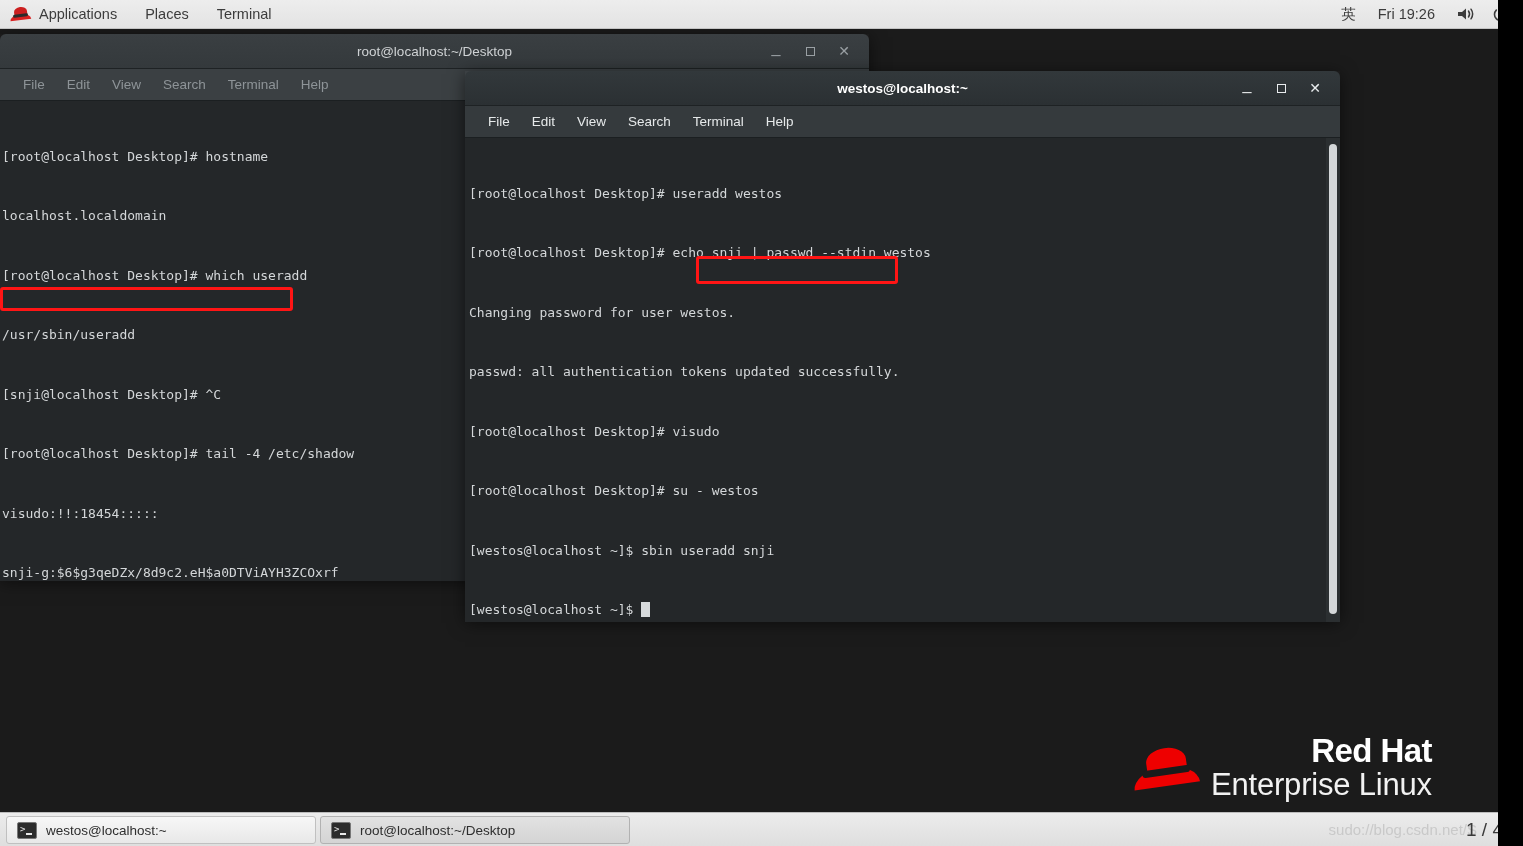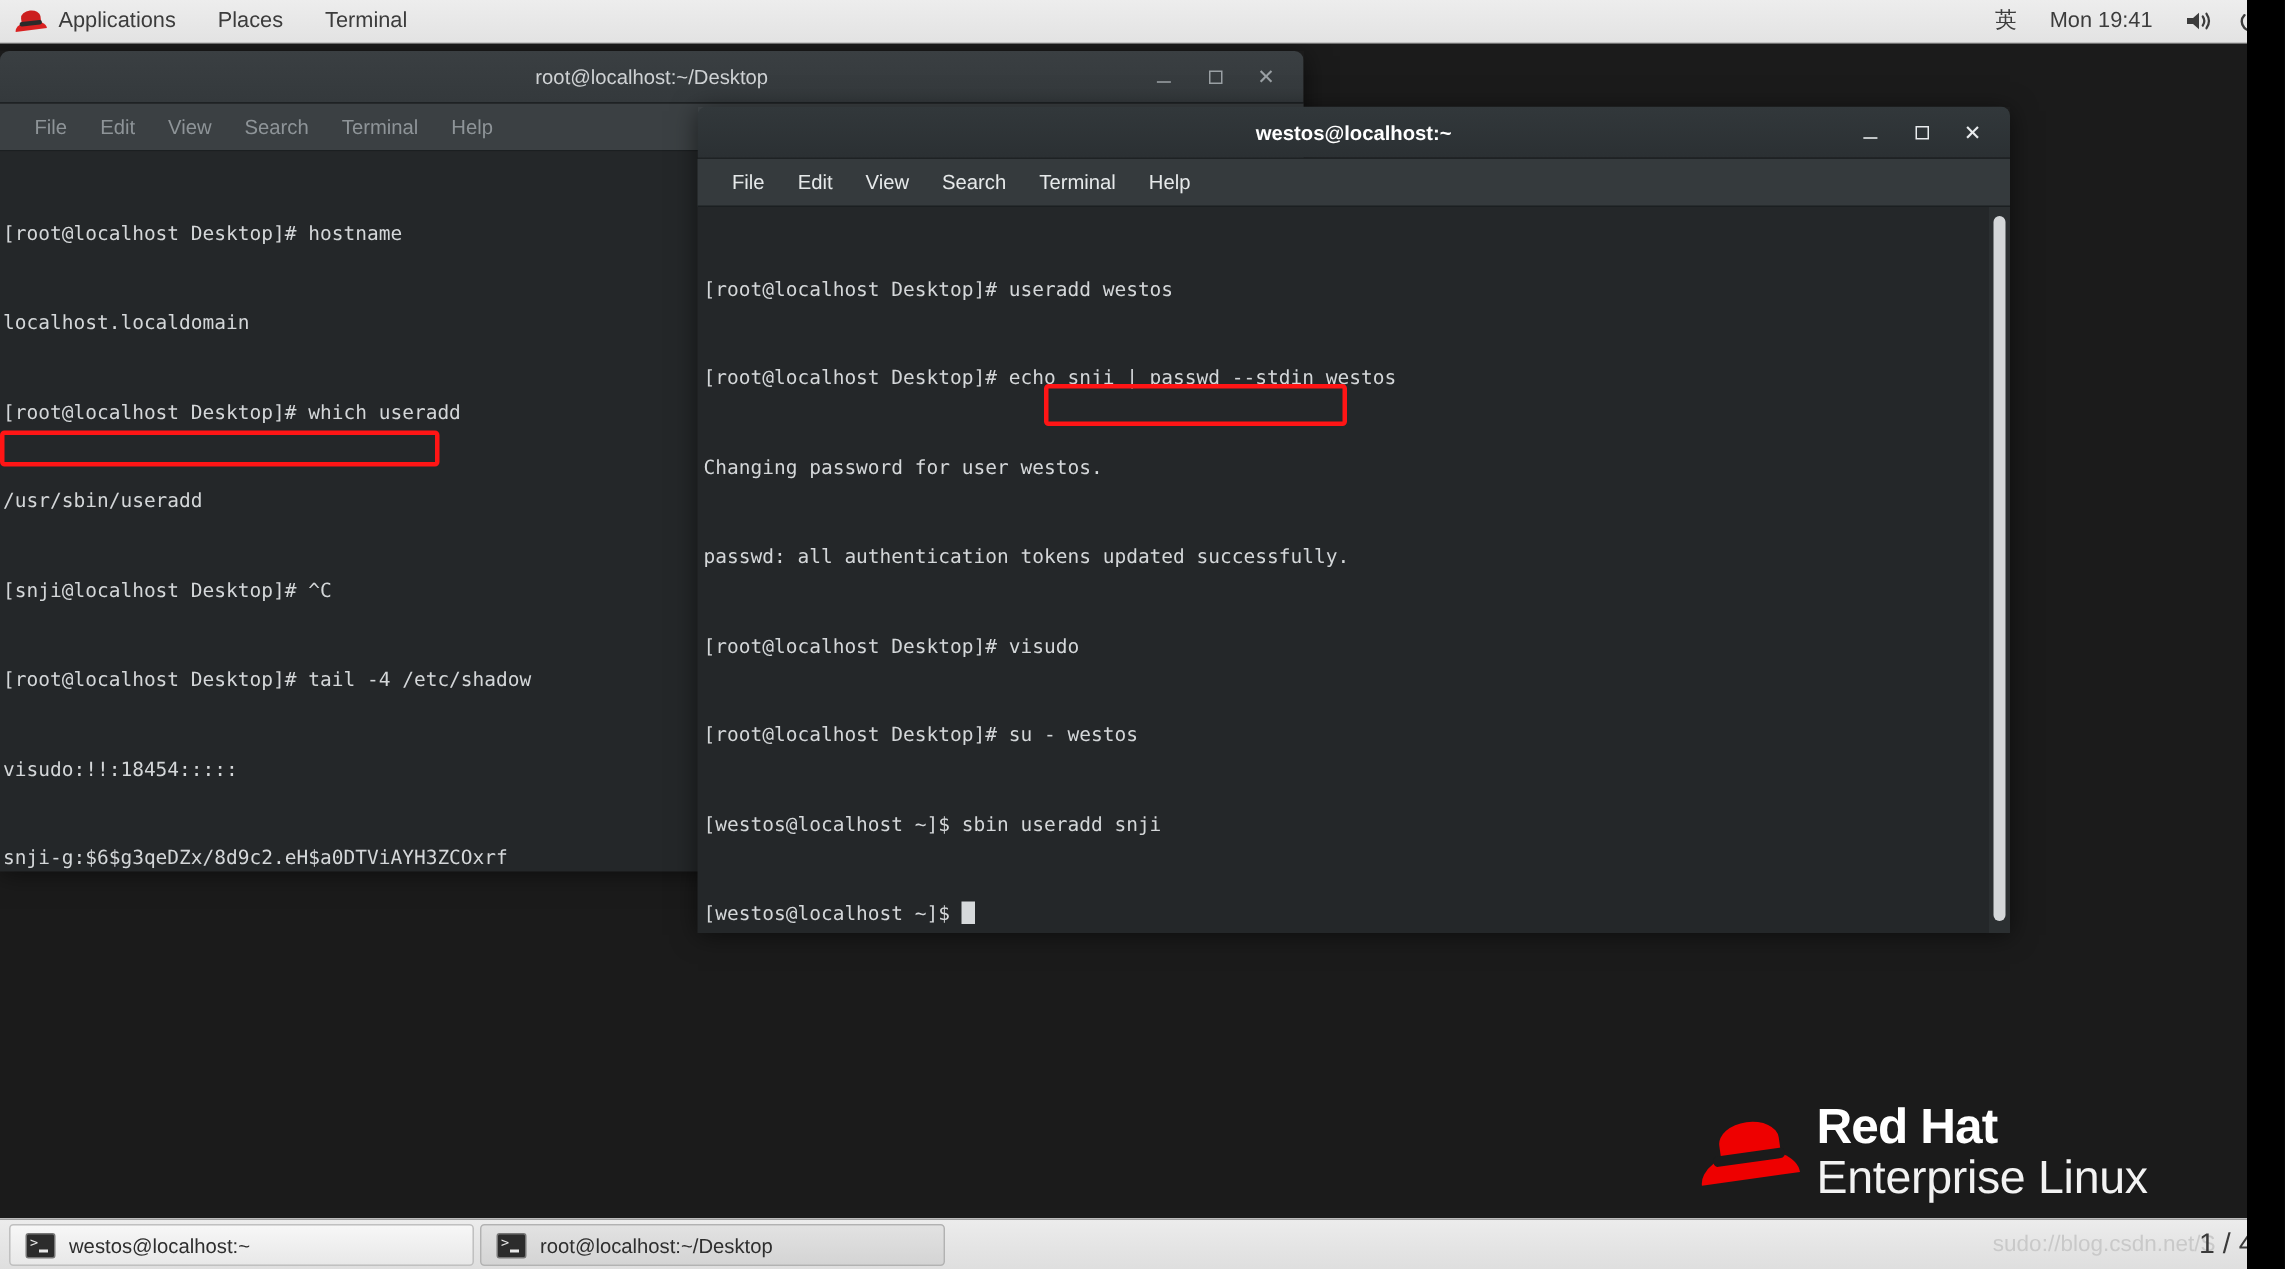--- a/index.html
+++ b/index.html
@@ -107,21 +107,21 @@
     width: 40px; height: 26px;
     background: #e00; border-radius: 62% 62% 22% 22%;
     transform: rotate(-8deg);
   }
   #rhel-logo .biglogo .b-band {
     position: absolute; left: 9px; top: 22px;
     width: 48px; height: 7px;
     background: #1b1b1b; transform: rotate(-8deg); border-radius: 3px;
   }
   #rhel-logo .wordmark { line-height: 1.05; }
-  #rhel-logo .wm1 { font-size: 33px; font-weight: bold; color: #fff; letter-spacing: -0.6px; }
+  #rhel-logo .wm1 { font-size: 33px; font-weight: bold; color: #fff; letter-spacing: -0.6px; text-align: right; }
   #rhel-logo .wm2 { font-size: 31px; font-weight: normal; color: #f2f2f2; letter-spacing: -0.2px; }
 
   
   #dock-icon {
     position: absolute;
     left: 968px; top: 825px;
     width: 46px; height: 46px;
     border-radius: 50%;
     background: radial-gradient(circle at 50% 35%, #ffb400 0%, #ff8c00 32%, #e8521f 62%, #c83c17 100%);
     border: 3px solid #1f87e5;
@@ -329,21 +329,21 @@
           <span class="crown"></span>
           <span class="band"></span>
       </span>
       <span>Applications</span>
     </div>
     <div class="tb-item">Places</div>
     <div class="tb-item">Terminal</div>
 
     <div id="tb-right">
       <div class="tb-item">英</div>
-      <div class="tb-item">Mon 19:41</div>
+      <div class="tb-item">Fri 19:26</div>
       <span class="ico-speaker">
         <svg width="20" height="16" viewBox="0 0 20 16">
           <path d="M2 6 L6 6 L10 2.5 L10 13.5 L6 10 L2 10 Z" fill="#3c3c3c"></path>
           <path d="M12.5 5 Q14.6 8 12.5 11" stroke="#3c3c3c" stroke-width="1.5" fill="none" stroke-linecap="round"></path>
           <path d="M15 3.2 Q18.3 8 15 12.8" stroke="#3c3c3c" stroke-width="1.5" fill="none" stroke-linecap="round"></path>
         </svg>
       </span>
       <span class="ico-power">
         <svg width="17" height="17" viewBox="0 0 17 17">
           <path d="M4.3 4.1 A6 6 0 1 0 12.7 4.1" stroke="#3c3c3c" stroke-width="1.6" fill="none" stroke-linecap="round"></path>

